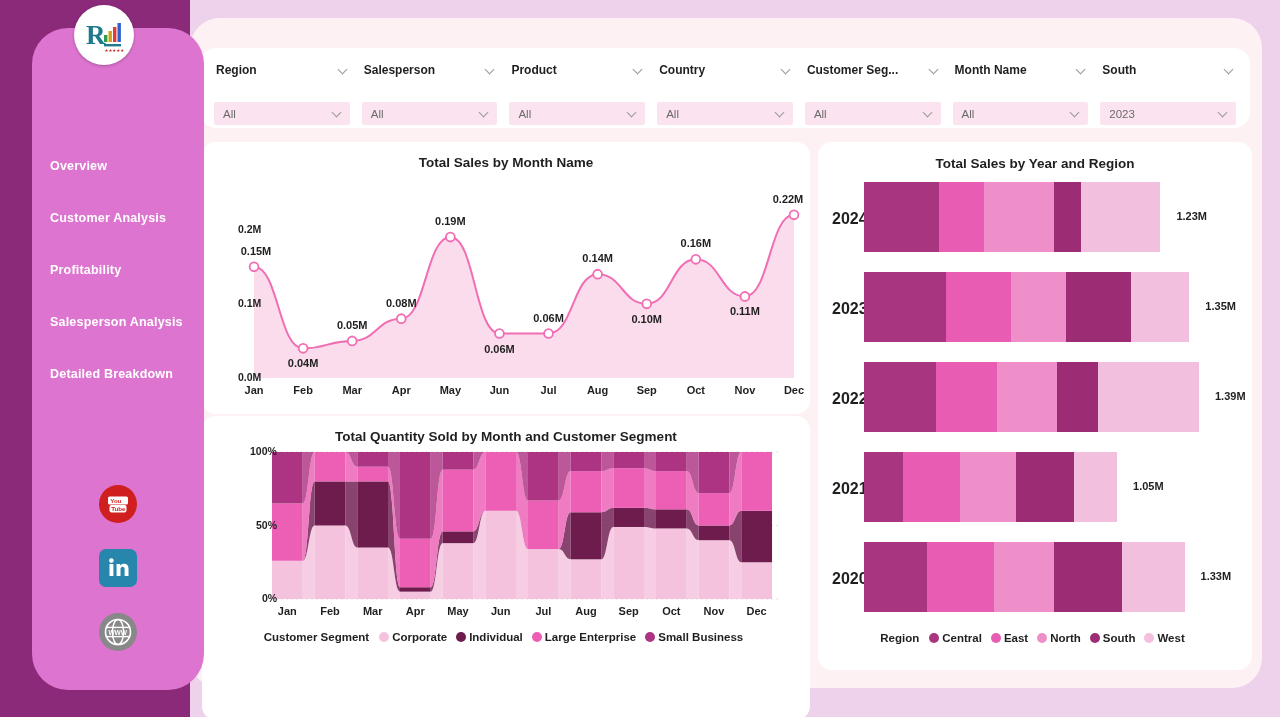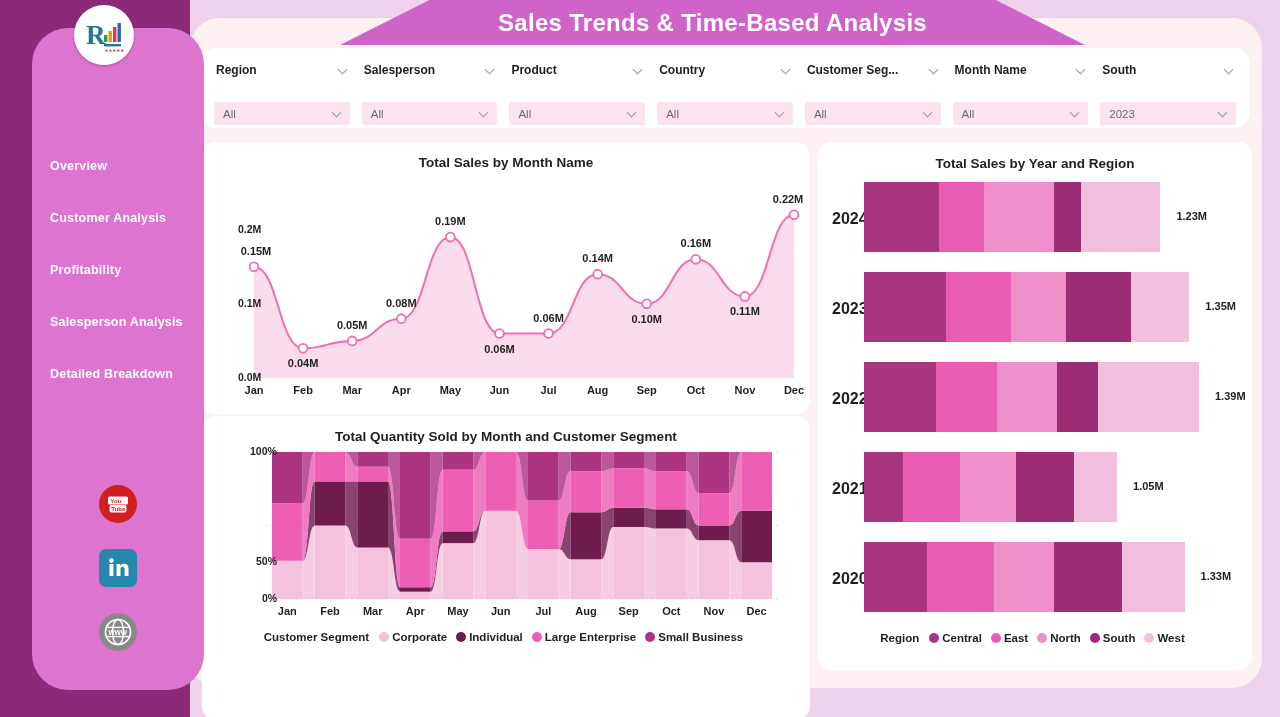--- a/index.html
+++ b/index.html
@@ -206,23 +206,20 @@
         <line x1="2.8" y1="19.6" x2="27.2" y2="19.6" stroke="#ffffff" stroke-width="1.4"></line>
         <text x="5.4" y="18.2" font-family="Liberation Sans, sans-serif" font-size="6.6" font-weight="bold" fill="#ffffff">WWW</text>
       </svg>
     </div>
   </div>
 </div>
 
 <div id="canvas">
   <div id="canvas-inner"></div>
 
-  <div id="header-banner">
-    <div id="header-title">Sales Trends &amp; Time-Based Analysis</div>
-  </div>
 
   <div id="slicer-bar">
       <div class="slicer">
         <div class="slicer-head">
           <span class="s-title">Region</span>
           <span class="chev"></span>
         </div>
         <div class="slicer-box">
           <span class="s-val">All</span>
           <span class="chev"></span>
@@ -426,21 +423,21 @@
           <rect x="453.97333333333336" y="36" width="30.72" height="19.11" fill="#ad3383"></rect>
           <rect x="496.64" y="124.19999999999999" width="30.72" height="58.80000000000001" fill="#f4c2dd"></rect>
           <rect x="496.64" y="109.5" width="30.72" height="14.699999999999989" fill="#6e1b4e"></rect>
           <rect x="496.64" y="77.16000000000001" width="30.72" height="32.33999999999999" fill="#ec5fb5"></rect>
           <rect x="496.64" y="36" width="30.72" height="41.16000000000001" fill="#ad3383"></rect>
           <rect x="539.3066666666666" y="146.25" width="30.72" height="36.75" fill="#f4c2dd"></rect>
           <rect x="539.3066666666666" y="94.8" width="30.72" height="51.45" fill="#6e1b4e"></rect>
           <rect x="539.3066666666666" y="36" width="30.72" height="58.8" fill="#ec5fb5"></rect>
         </svg>
         <div class="axis-lbl" style="left: 32px; top: 176px;">0%</div>
-        <div class="axis-lbl" style="left: 26px; top: 102.5px; margin-top: 36px;">50%</div>
+        <div class="axis-lbl" style="left: 26px; top: 102.5px;">50%</div>
         <div class="axis-lbl" style="left: 20px; top: 29px;">100%</div>
         <div class="x-lbl" style="left: 85.3333px; top: 189px;">Jan</div>
         <div class="x-lbl" style="left: 128px; top: 189px;">Feb</div>
         <div class="x-lbl" style="left: 170.667px; top: 189px;">Mar</div>
         <div class="x-lbl" style="left: 213.333px; top: 189px;">Apr</div>
         <div class="x-lbl" style="left: 256px; top: 189px;">May</div>
         <div class="x-lbl" style="left: 298.667px; top: 189px;">Jun</div>
         <div class="x-lbl" style="left: 341.333px; top: 189px;">Jul</div>
         <div class="x-lbl" style="left: 384px; top: 189px;">Aug</div>
         <div class="x-lbl" style="left: 426.667px; top: 189px;">Sep</div>

